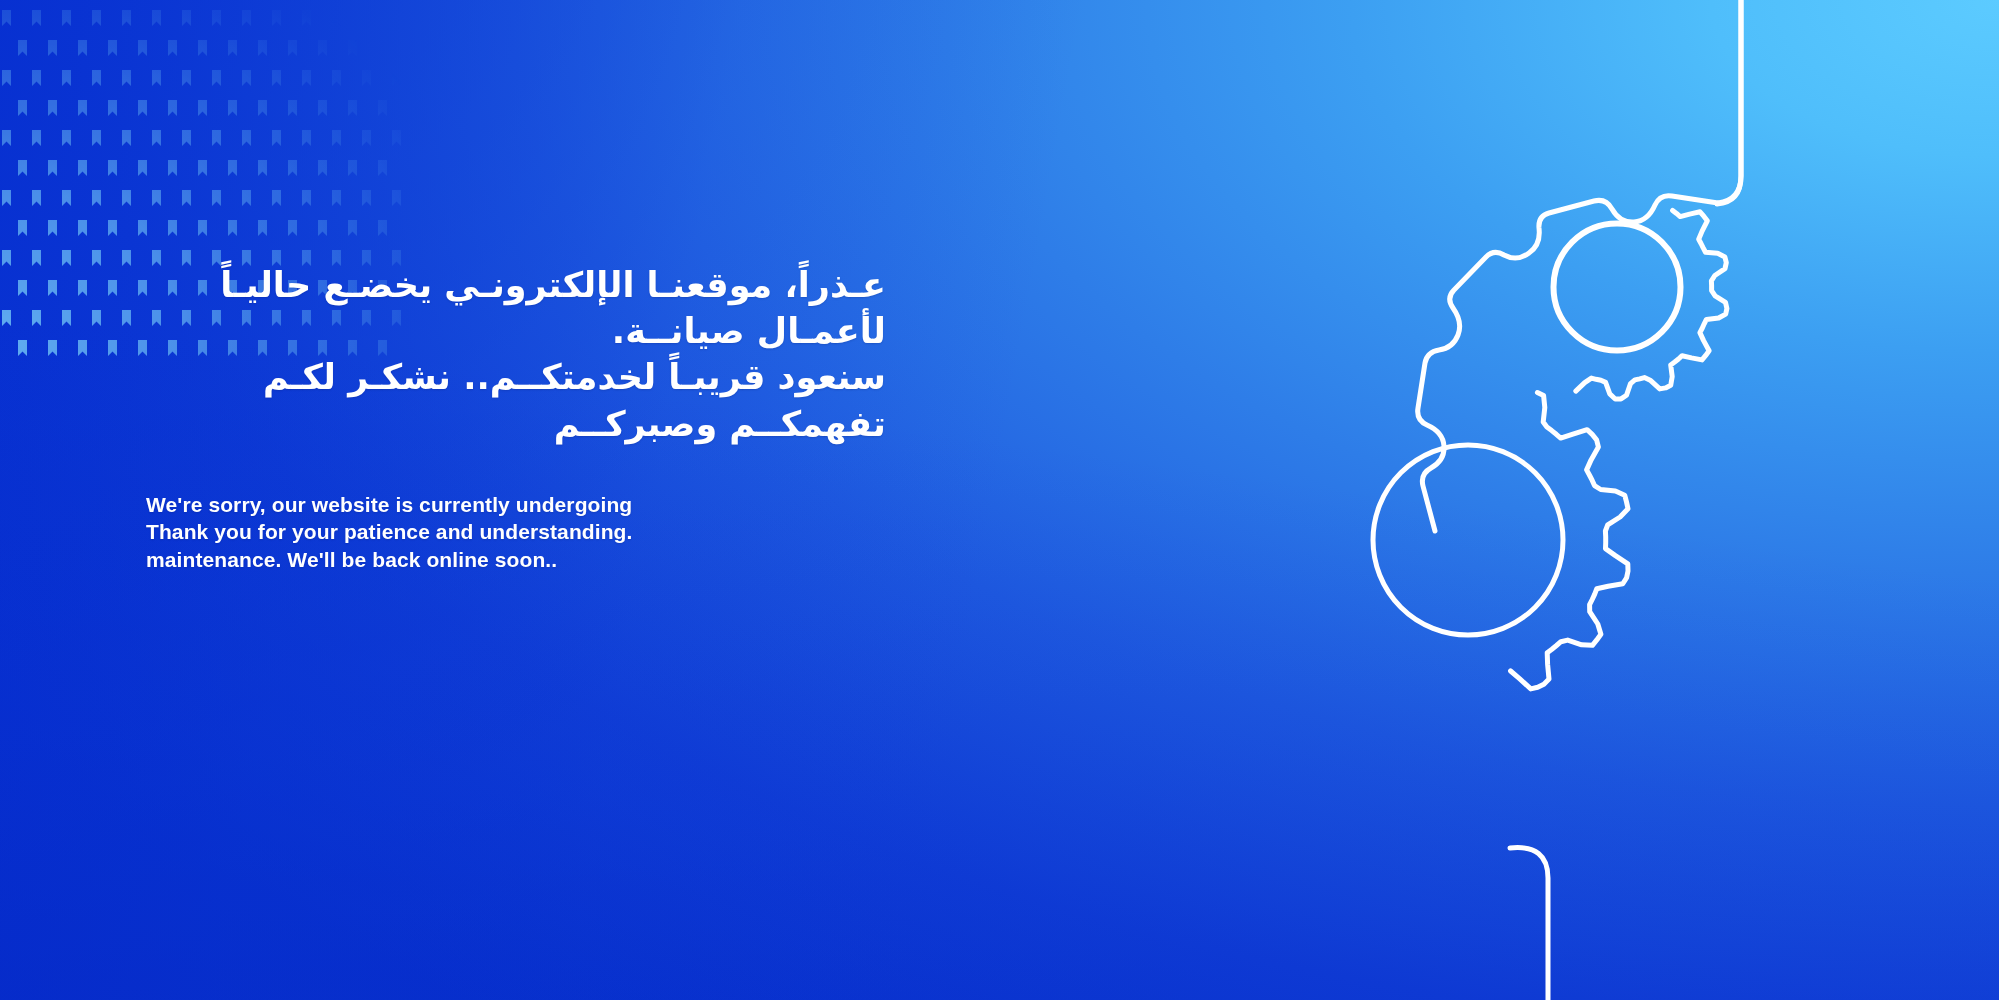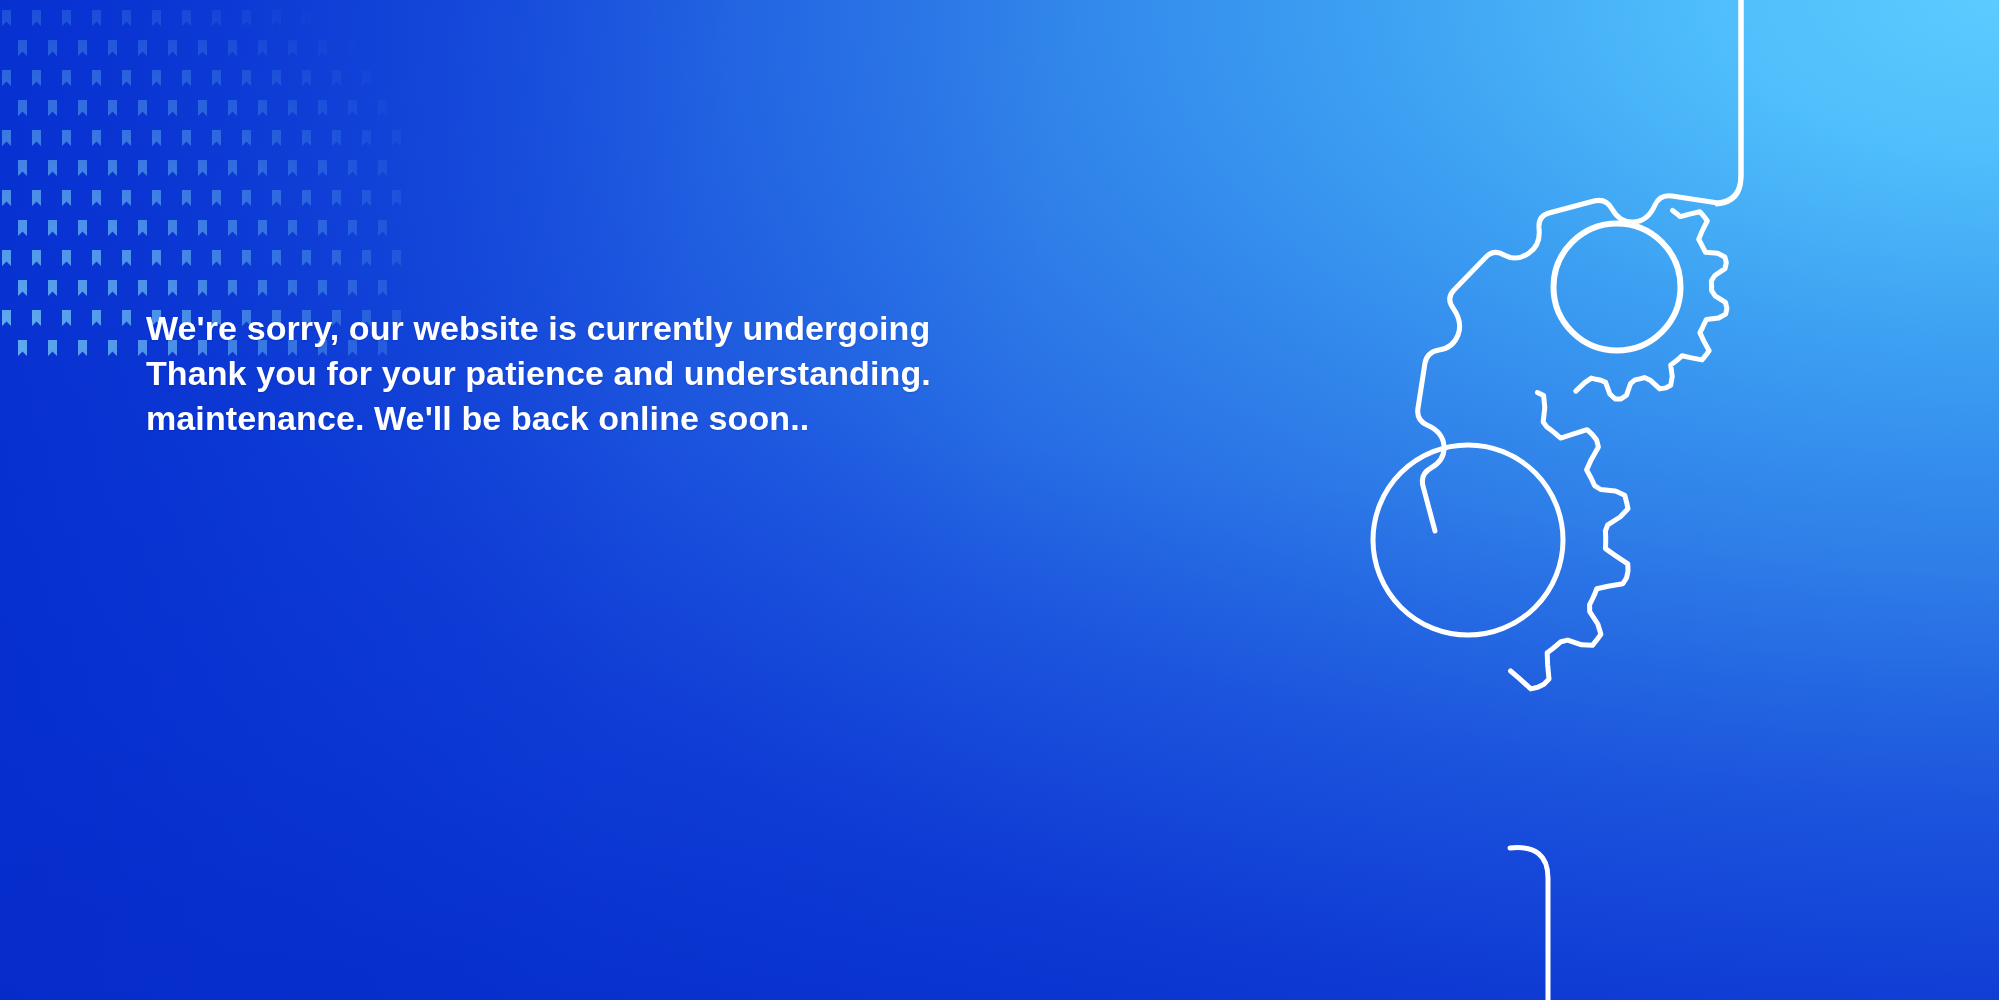--- a/index.html
+++ b/index.html
@@ -85,21 +85,21 @@
     line-height: 1.32;
     letter-spacing: 0.5px;
     width: 740px;
     margin: 0 0 0 0;
     text-shadow: 0 1px 2px rgba(0,20,90,0.18);
   }
   .arabic .ln { display: block; }
   .english {
     margin-top: 44px;
     font-family: "Liberation Sans", sans-serif;
-    font-size: 34px;
+    font-size: 21px;
     font-weight: 700;
     line-height: 1.32;
     letter-spacing: 0.1px;
     text-shadow: 0 1px 2px rgba(0,20,90,0.18);
   }
   .english .ln { display: block; white-space: nowrap; }
 </style>
 </head>
 <body>
 
@@ -232,20 +232,22 @@
       <path d="M1672.6,210.4 L1676.5,213.4 L1680.2,216.6 L1689.6,214.1 L1700.0,211.8 L1703.8,216.2 L1707.3,220.8 L1702.1,231.1 L1698.7,239.2 L1701.0,243.5 L1703.2,247.9 L1705.5,252.2 L1717.7,253.3 L1724.9,257.0 L1726.3,262.6 L1725.0,268.6 L1714.8,275.5 L1711.4,280.8 L1711.6,285.7 L1711.6,290.6 L1715.1,295.8 L1725.5,302.4 L1726.9,308.5 L1725.7,314.1 L1718.6,318.0 L1706.4,319.4 L1704.2,323.8 L1702.2,328.3 L1699.9,332.6 L1703.6,340.6 L1709.1,350.8 L1705.7,355.4 L1702.0,359.9 L1691.5,357.9 L1682.1,355.7 L1678.5,359.0 L1674.7,362.0 L1670.7,364.9 L1672.2,376.6 L1670.7,385.3 L1665.6,387.9 L1659.8,388.9 L1650.7,380.6 L1644.4,377.6 L1639.7,378.9 L1634.9,379.9 L1630.5,383.6 L1626.5,395.2 L1621.0,398.9 L1615.2,399.0 L1609.8,393.9 L1605.6,382.4 L1600.9,380.3 L1596.1,379.3 L1591.4,378.1 L1584.7,382.6 L1575.8,391.1"></path>
       <circle cx="1617" cy="287" r="64"></circle>
       <path d="M1537.4,392.5 L1543.6,395.6 L1544.8,407.5 L1543.2,422.1 L1546.9,427.1 L1551.7,430.6 L1556.3,434.3 L1560.7,438.1 L1572.9,434.2 L1587.1,429.7 L1592.2,434.4 L1596.6,439.8 L1598.4,447.0 L1591.1,459.9 L1586.6,469.9 L1589.4,475.0 L1592.1,480.2 L1594.5,485.6 L1600.7,489.5 L1615.4,491.0 L1624.7,495.2 L1626.5,501.9 L1628.0,508.7 L1620.1,517.0 L1607.7,524.9 L1605.4,531.0 L1605.7,536.9 L1605.7,542.8 L1605.5,548.6 L1615.4,555.6 L1627.8,563.8 L1628.0,570.9 L1626.6,577.7 L1622.8,583.8 L1608.1,586.2 L1596.8,588.7 L1594.7,594.1 L1592.2,599.5 L1589.6,604.7 L1589.7,611.6 L1597.8,624.0 L1600.9,634.3 L1596.8,639.9 L1592.4,645.3 L1581.6,644.8 L1567.7,640.1 L1560.9,641.7 L1556.5,645.5 L1551.9,649.2 L1547.2,652.7 L1547.6,664.2 L1549.0,679.0 L1543.9,684.2 L1537.7,687.3 L1530.8,688.9 L1519.8,678.9 L1510.6,671.0"></path>
       <circle cx="1468" cy="540" r="95"></circle>
       <path d="M1741,-6 L1741,176 Q1741,202 1717,204"></path>
       <path d="M1510,848 Q1548,844 1548,878 L1548,1008"></path>
     </svg>
 
   <div class="content">
     <div class="arabic">
+      <span class="ln">عـذراً، موقعنـا الإلكترونـي يخضـع حاليـاً لأعمـال صيانــة.</span>
+      <span class="ln">سنعود قريبـاً لخدمتكــم.. نشكـر لكـم تفهمكــم وصبركــم</span>
     </div>
     <div class="english">
       <span class="ln">We're sorry, our website is currently undergoing</span>
       <span class="ln">Thank you for your patience and understanding.</span>
       <span class="ln">maintenance. We'll be back online soon..</span>
     </div>
   </div>
 
 </div>
 

